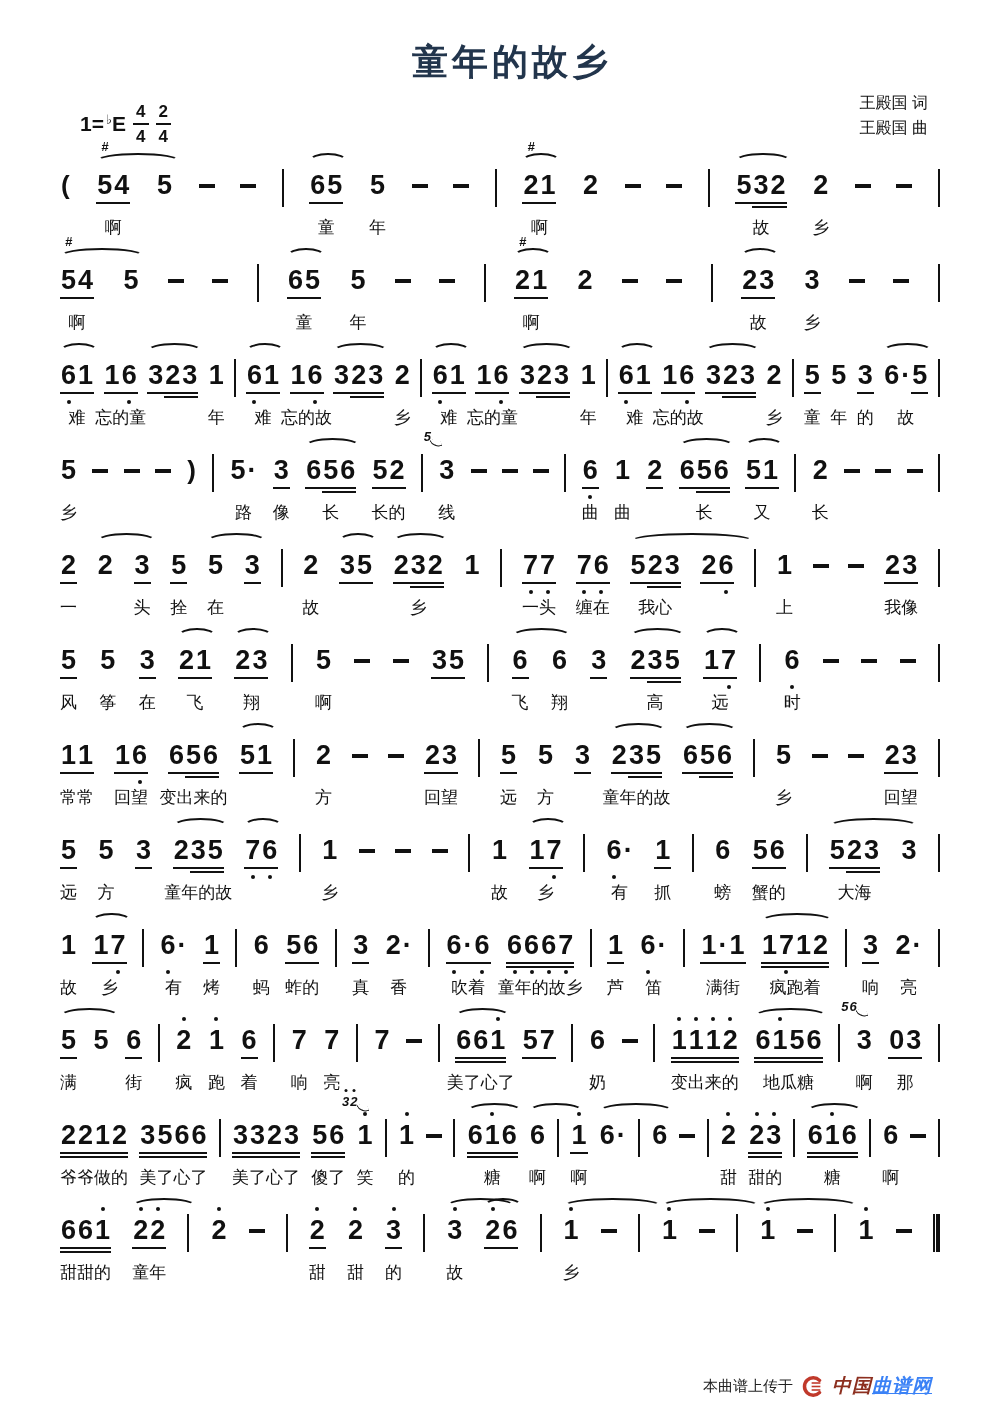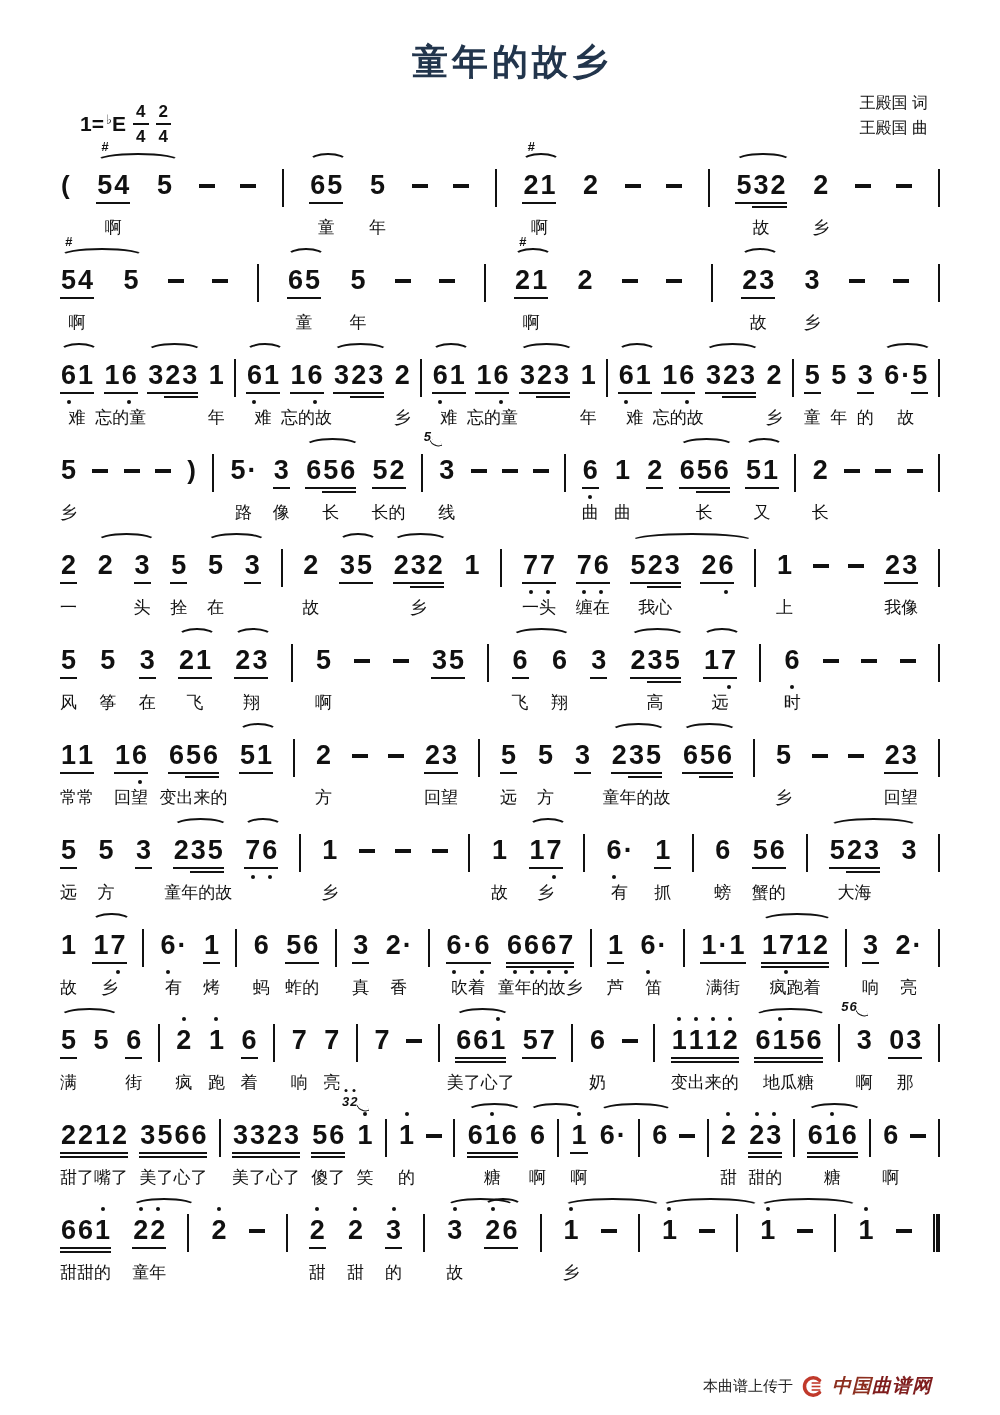--- a/index.html
+++ b/index.html
@@ -1585,21 +1585,21 @@
             <span class="grp">
               <span class="part">
                 <span class="ch">2</span>
                 <span class="ch">2</span>
                 <span class="ch">1</span>
                 <span class="ch">2</span>
                 <i class="ul" style="bottom: -3px;"></i>
                 <i class="ul" style="bottom: -7px;"></i>
               </span>
             </span>
-            <div class="ly">甜了嘴了</div>
+            <div class="ly">爷爷做的</div>
           </div>
           <div class="tok">
             <span class="grp">
               <span class="part">
                 <span class="ch">3</span>
                 <span class="ch">5</span>
                 <span class="ch">6</span>
                 <span class="ch">6</span>
                 <i class="ul" style="bottom: -3px;"></i>
                 <i class="ul" style="bottom: -7px;"></i>
@@ -1880,16 +1880,16 @@
     </div>
 
   <div class="footer">
     <span class="fnote">本曲谱上传于</span>
     <svg class="logo" viewBox="0 0 24 24">
       <path d="M20 5 A10 10 0 1 0 20 19" fill="none" stroke="#c0392b" stroke-width="4" stroke-linecap="round"></path>
       <line x1="11" y1="8" x2="21" y2="8" stroke="#c0392b" stroke-width="1.8"></line>
       <line x1="11" y1="12" x2="21" y2="12" stroke="#c0392b" stroke-width="1.8"></line>
       <line x1="11" y1="16" x2="21" y2="16" stroke="#c0392b" stroke-width="1.8"></line>
     </svg>
-    <span class="site"><span class="cn" style="color: rgb(140, 47, 31);">中国</span><span class="qp" style="color: #7f1d1d;">曲谱网</span></span>
+    <span class="site"><span class="cn" style="color: rgb(140, 47, 31);">中国</span><span class="qp" style="color: #3b82f6; text-decoration: underline;">曲谱网</span></span>
   </div>
 
 </div>
 
 </body></html>

